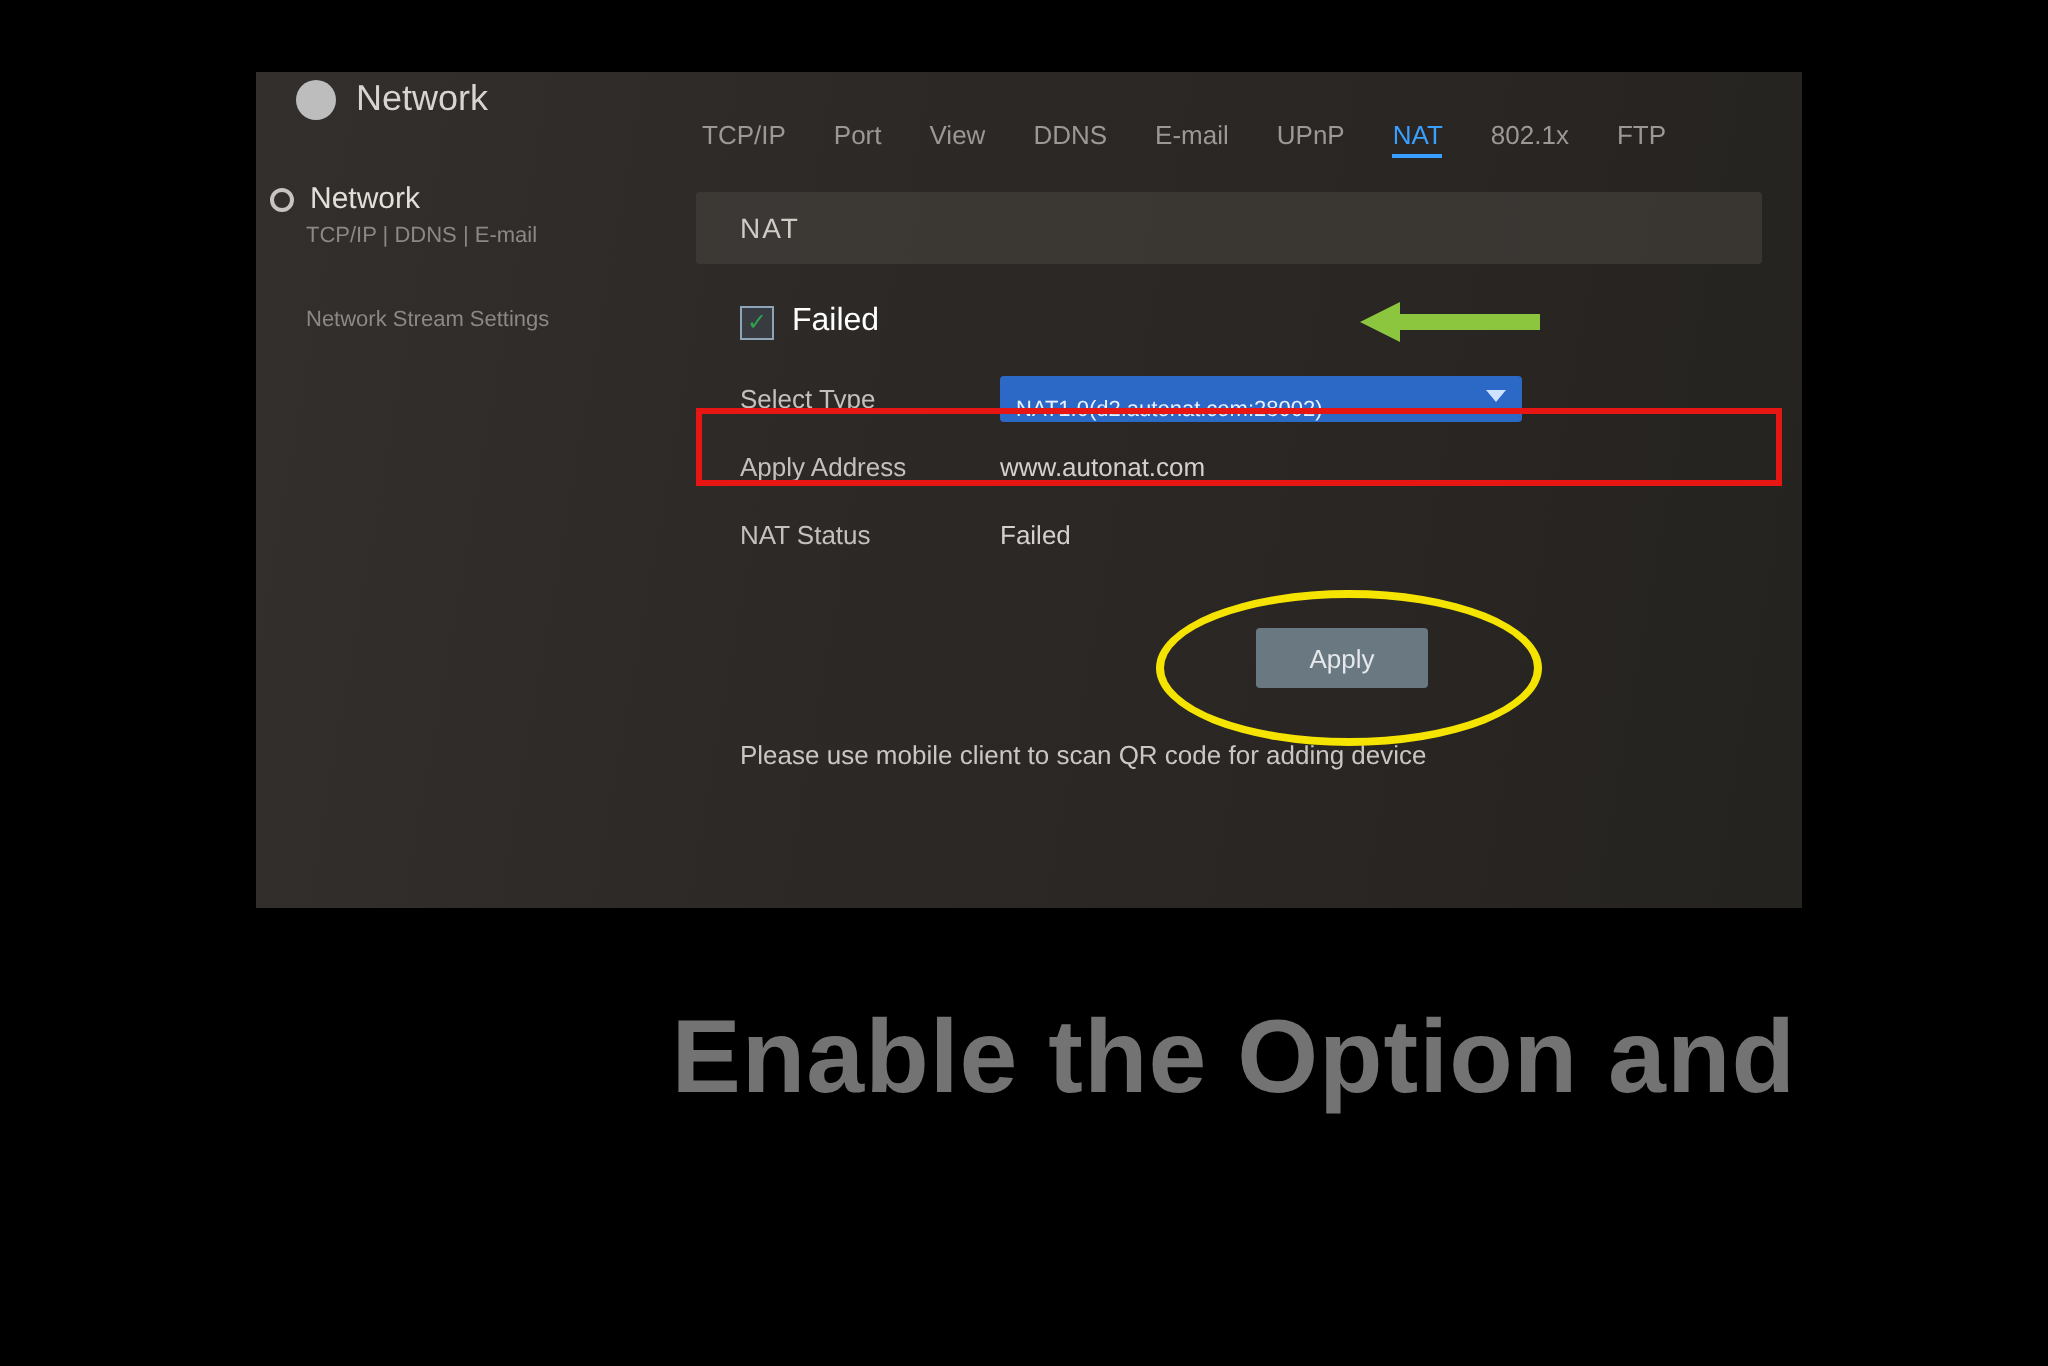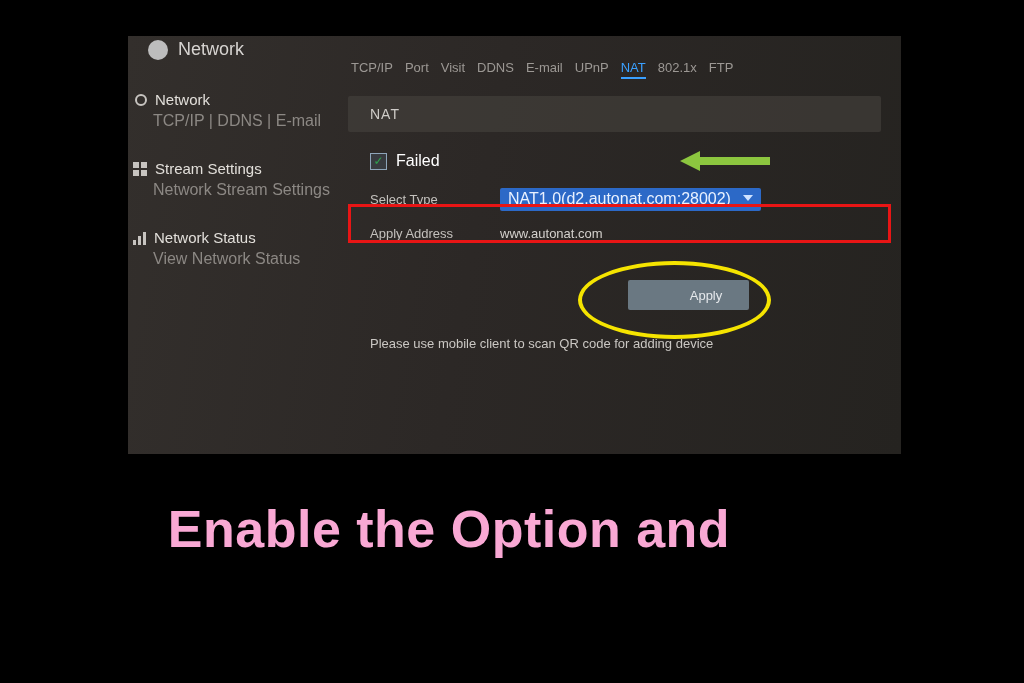--- a/index.html
+++ b/index.html
@@ -59,21 +59,21 @@
   }
   .sb-head {
     display: flex;
     align-items: center;
     gap: 8px;
     font-size: 15px;
     color: #e2dfda;
     font-weight: 500;
   }
   .sb-sub {
-    font-size: 16px;
+    font-size: 11px;
     color: #8c8884;
     margin-top: 4px;
     margin-left: 0;
   }
   .sb-bullet {
     width: 8px;
     height: 8px;
     border-radius: 50%;
     border: 2px solid #c7c4c0;
     background: transparent;
@@ -104,21 +104,21 @@
   }
   .sb-bars span:nth-child(1){height:5px}
   .sb-bars span:nth-child(2){height:9px}
   .sb-bars span:nth-child(3){height:13px}
   
   .tabs {
     position: absolute;
     left: 223px;
     top: 24px;
     display: flex;
-    gap: 12px;
+    gap: 24px;
     font-size: 13px;
     color: #9c9894;
   }
   .tab {
     cursor: pointer;
   }
   .tab.active {
     color: #3aa0ff;
     border-bottom: 2px solid #3aa0ff;
     padding-bottom: 2px;
@@ -185,23 +185,23 @@
     width: 537px;
     height: 33px;
     pointer-events: none;
   }
   .dropdown {
     position: relative;
     width: 245px;
     height: 23px;
     background: #2c69c7;
     color: #e9f1ff;
-    font-size: 16px;
-    display: flex;
-    align-items: center;
+    font-size: 11px;
+    display: flex;
+    align-items: flex-end;
     padding: 0 8px;
     border-radius: 2px;
   }
   .dropdown-caret {
     position: absolute;
     right: 8px;
     top: 7px;
     width: 0;
     height: 0;
     border-left: 5px solid transparent;
@@ -220,21 +220,20 @@
     width: 86px;
     height: 30px;
     background: #6a7882;
     color: #e6e9ec;
     font-size: 13px;
     display: flex;
     align-items: center;
     justify-content: center;
     border-radius: 2px;
     cursor: pointer;
-    padding-left: 35px;
   }
   .yellow-ellipse {
     position: absolute;
     left: 208px;
     top: -7px;
     width: 185px;
     height: 70px;
     border: 4px solid #f5e400;
     border-radius: 50%;
     pointer-events: none;
@@ -242,22 +241,22 @@
   .qr-msg {
     font-size: 13px;
     color: #cac7c3;
     margin-top: 8px;
   }
   .caption {
     position: absolute;
     top: 460px;
     left: 0;
     right: 0;
-    text-align: center;
-    color: #f9a8d4;
+    text-align: right;
+    color: #737373;
     font-weight: 800;
     font-size: 52px;
     line-height: 1.28;
     letter-spacing: 0.5px;
   }
 </style>
 </head>
 <body>
 
 <div class="page">
@@ -271,48 +270,28 @@
 
     <div class="sidebar">
       <div class="sb-item">
         <div class="sb-head">
           <span class="sb-bullet"></span>
           <span>Network</span>
         </div>
         <div class="sb-sub">TCP/IP | DDNS | E-mail</div>
       </div>
       <div class="sb-item">
-        <div class="sb-head">
-          <span class="sb-grid">
-              <span></span>
-              <span></span>
-              <span></span>
-              <span></span>
-            </span>
-          <span>Stream Settings</span>
-        </div>
         <div class="sb-sub">Network Stream Settings</div>
-      </div>
-      <div class="sb-item">
-        <div class="sb-head">
-          <span class="sb-bars">
-              <span></span>
-              <span></span>
-              <span></span>
-            </span>
-          <span>Network Status</span>
-        </div>
-        <div class="sb-sub">View Network Status</div>
       </div>
     </div>
 
     <div class="tabs">
       <div class="tab">TCP/IP</div>
       <div class="tab">Port</div>
-      <div class="tab">Visit</div>
+      <div class="tab">View</div>
       <div class="tab">DDNS</div>
       <div class="tab">E-mail</div>
       <div class="tab">UPnP</div>
       <div class="tab active">NAT</div>
       <div class="tab">802.1x</div>
       <div class="tab">FTP</div>
     </div>
 
     <div class="content">
       <div class="section-header">NAT</div>
@@ -334,20 +313,24 @@
             <span>NAT1.0(d2.autonat.com:28002)</span>
             <span class="dropdown-caret"></span>
           </div>
         </div>
 
         <div class="row">
           <div class="row-label">Apply Address</div>
           <div class="row-value">www.autonat.com</div>
         </div>
 
+        <div class="row">
+          <div class="row-label">NAT Status</div>
+          <div class="row-value">Failed</div>
+        </div>
 
         <div class="apply-wrap">
           <div class="apply-btn">Apply</div>
           <div class="yellow-ellipse"></div>
         </div>
 
         <div class="qr-msg">Please use mobile client to scan QR code for adding device</div>
       </div>
     </div>
 

